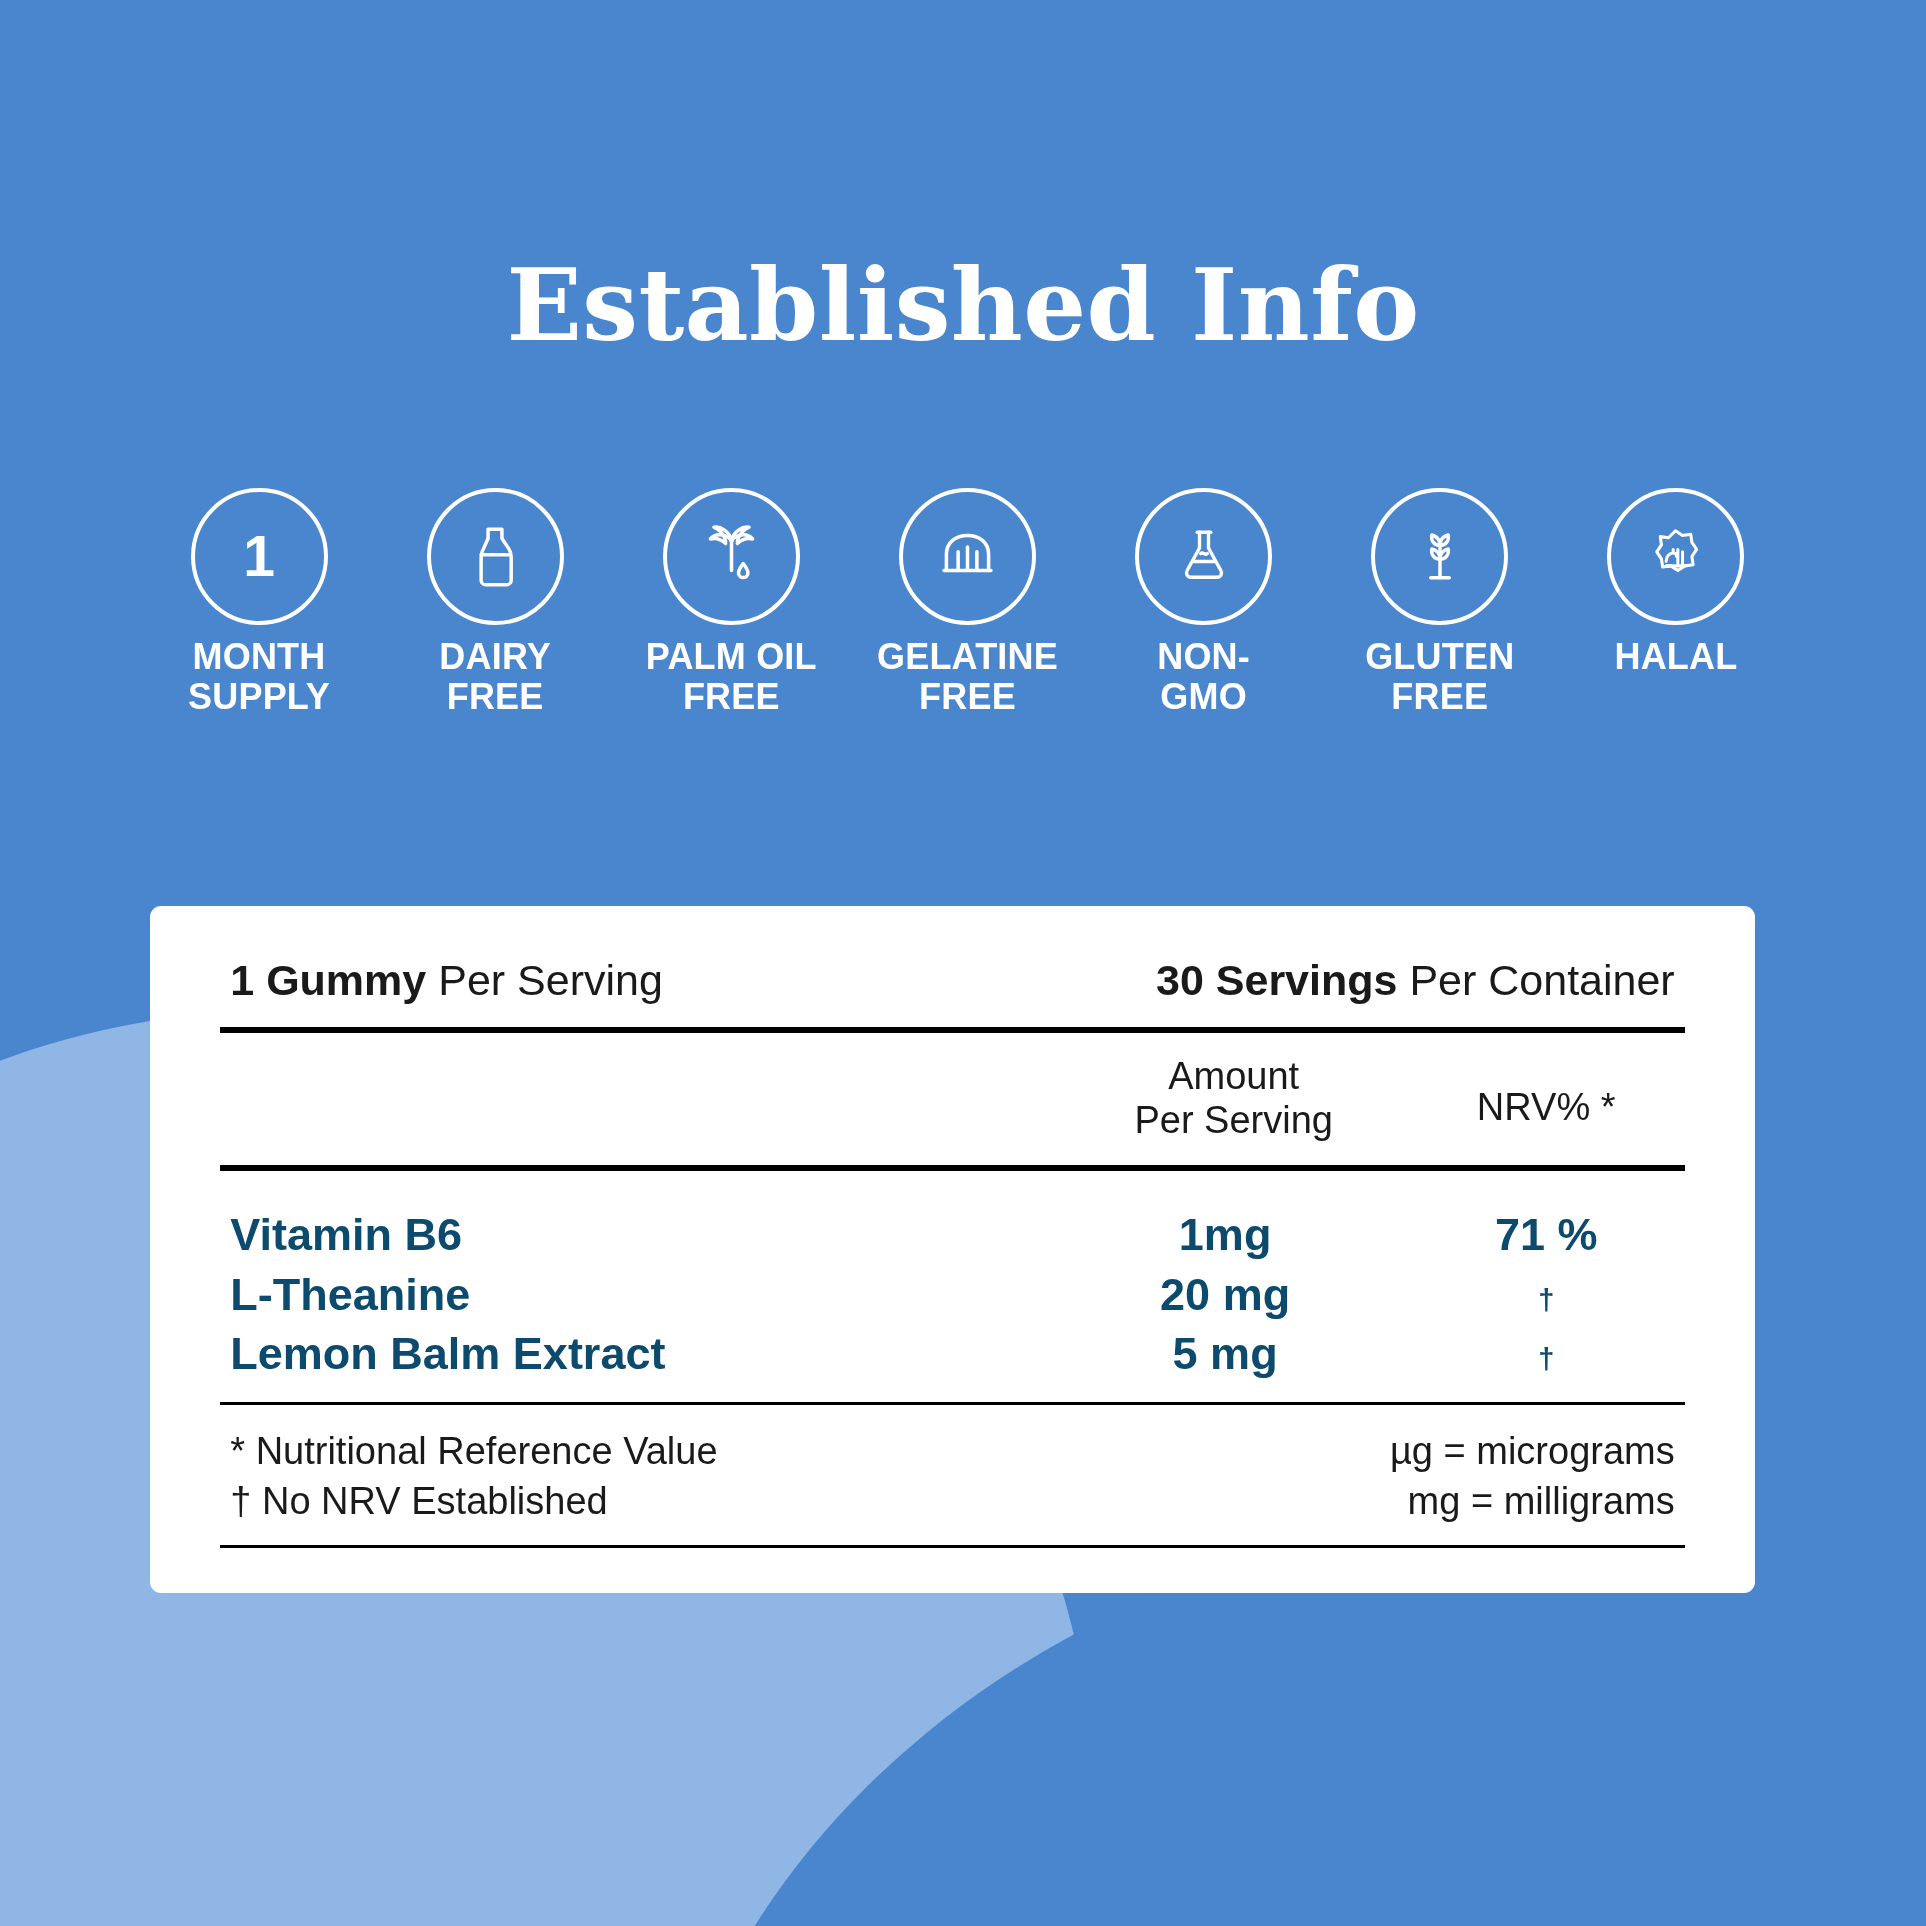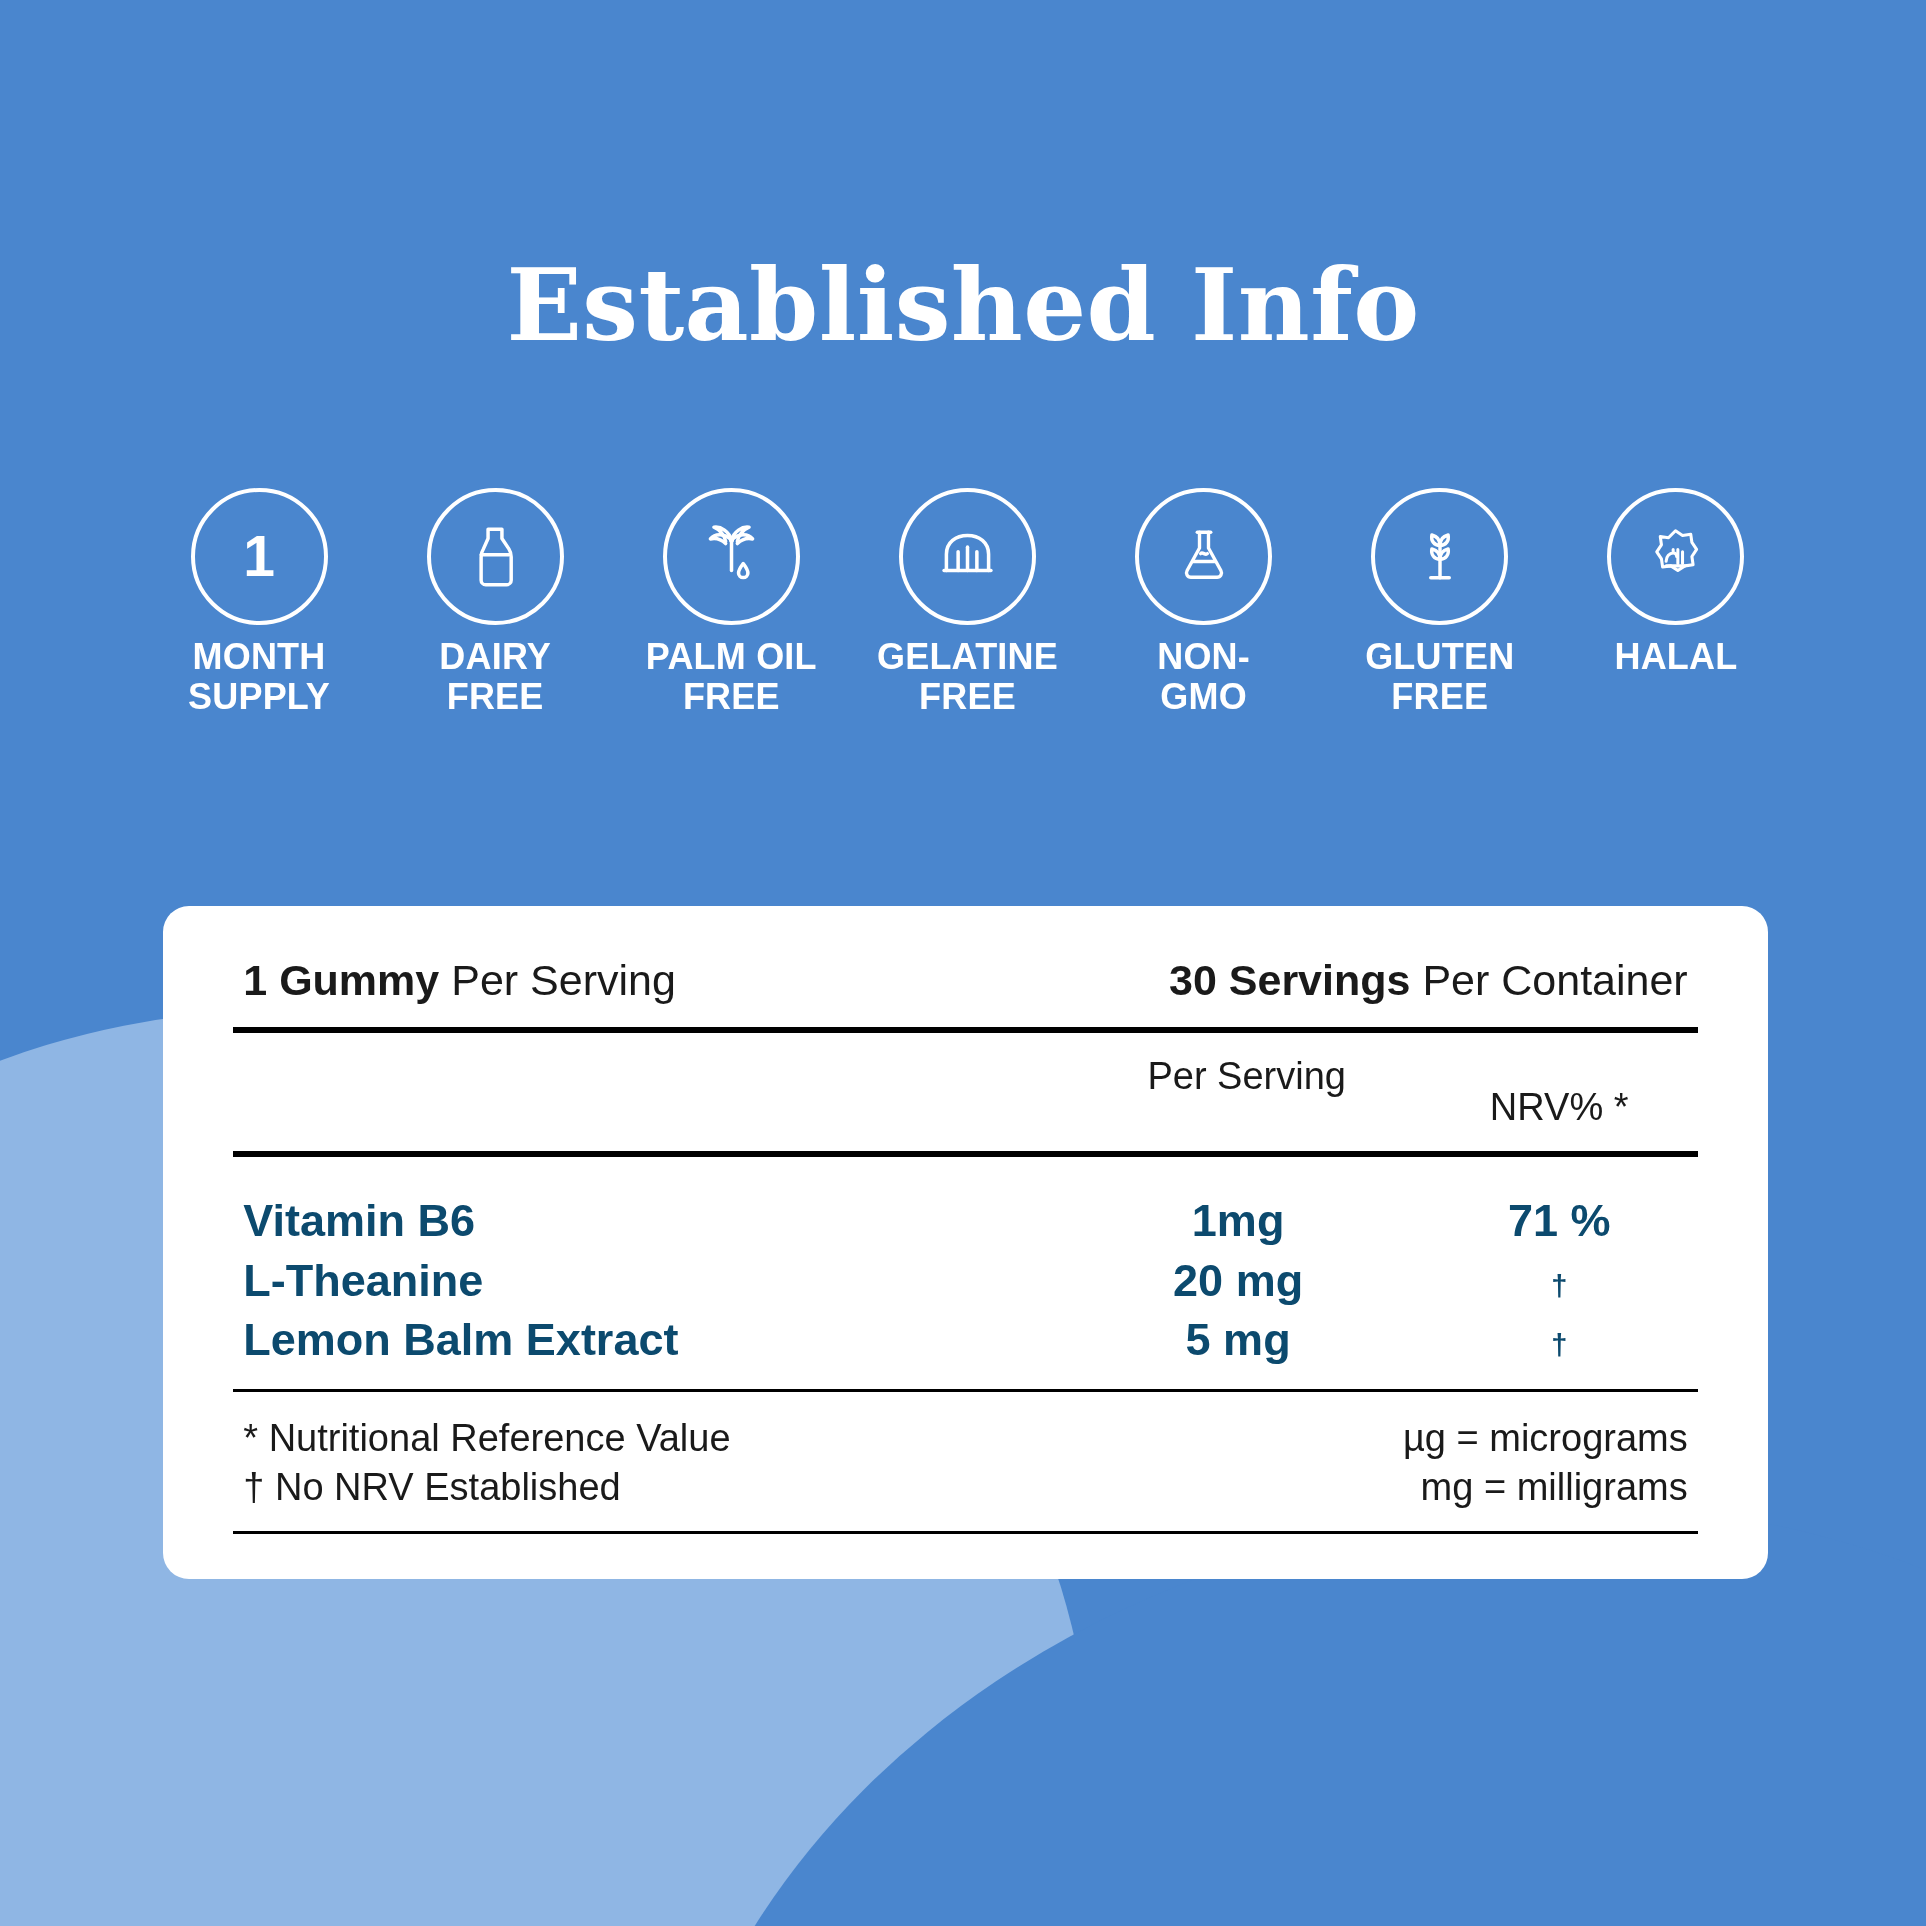--- a/index.html
+++ b/index.html
@@ -98,25 +98,25 @@
     font-size: 36px;
     font-weight: 700;
     line-height: 1.12;
     text-align: center;
     letter-spacing: 0.2px;
   }
 
   
   .card {
     position: absolute;
-    left: 163px;
+    left: 150px;
     top: 906px;
     width: 1605px;
     background: #ffffff;
-    border-radius: 26px;
+    border-radius: 11px;
     box-sizing: border-box;
     padding: 50px 70px 45px 70px;
   }
   .serving-row {
     display: flex;
     justify-content: space-between;
     align-items: baseline;
     color: #1a1a1a;
     font-size: 43px;
     padding: 0 10.3px 0 10.3px;
@@ -295,20 +295,21 @@
       </div>
       <div>
         <b>30 Servings</b><span> Per Container</span>
       </div>
     </div>
 
     <div class="rule-thick"></div>
 
     <div class="head-row">
       <div class="head-amount">
+        <div>Amount</div>
         <div>Per Serving</div>
       </div>
       <div class="head-nrv">NRV% *</div>
     </div>
 
     <div class="rule-thick"></div>
 
     <div class="nutrients">
       <div class="nutrient-row">
         <div class="n-name">Vitamin B6</div>

